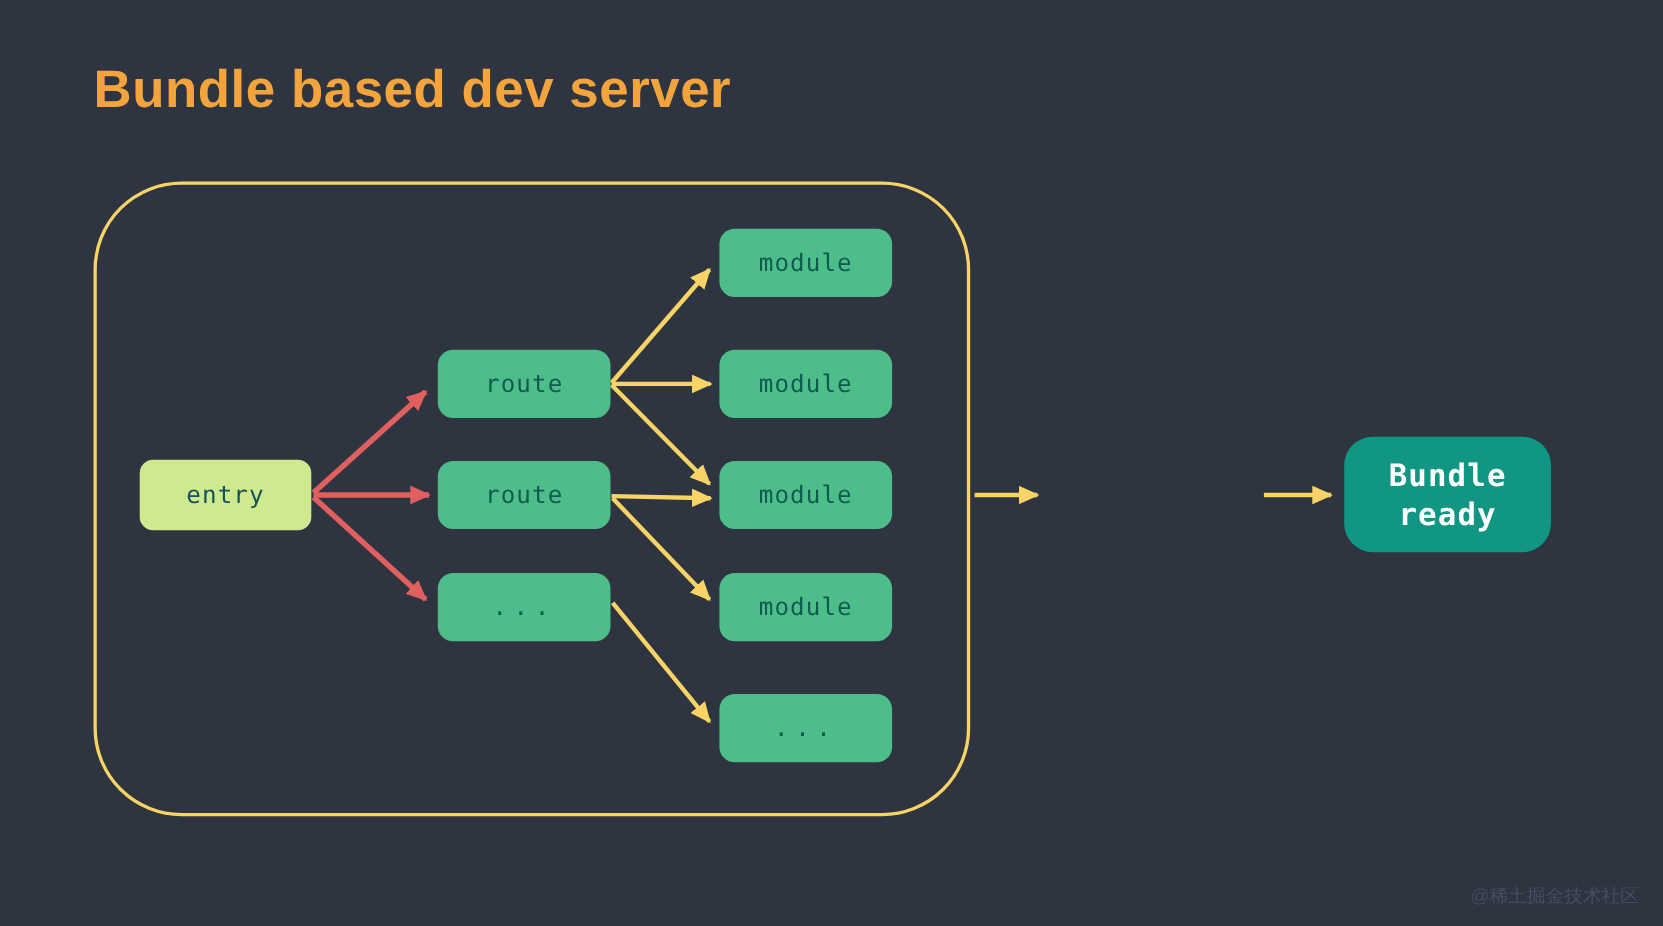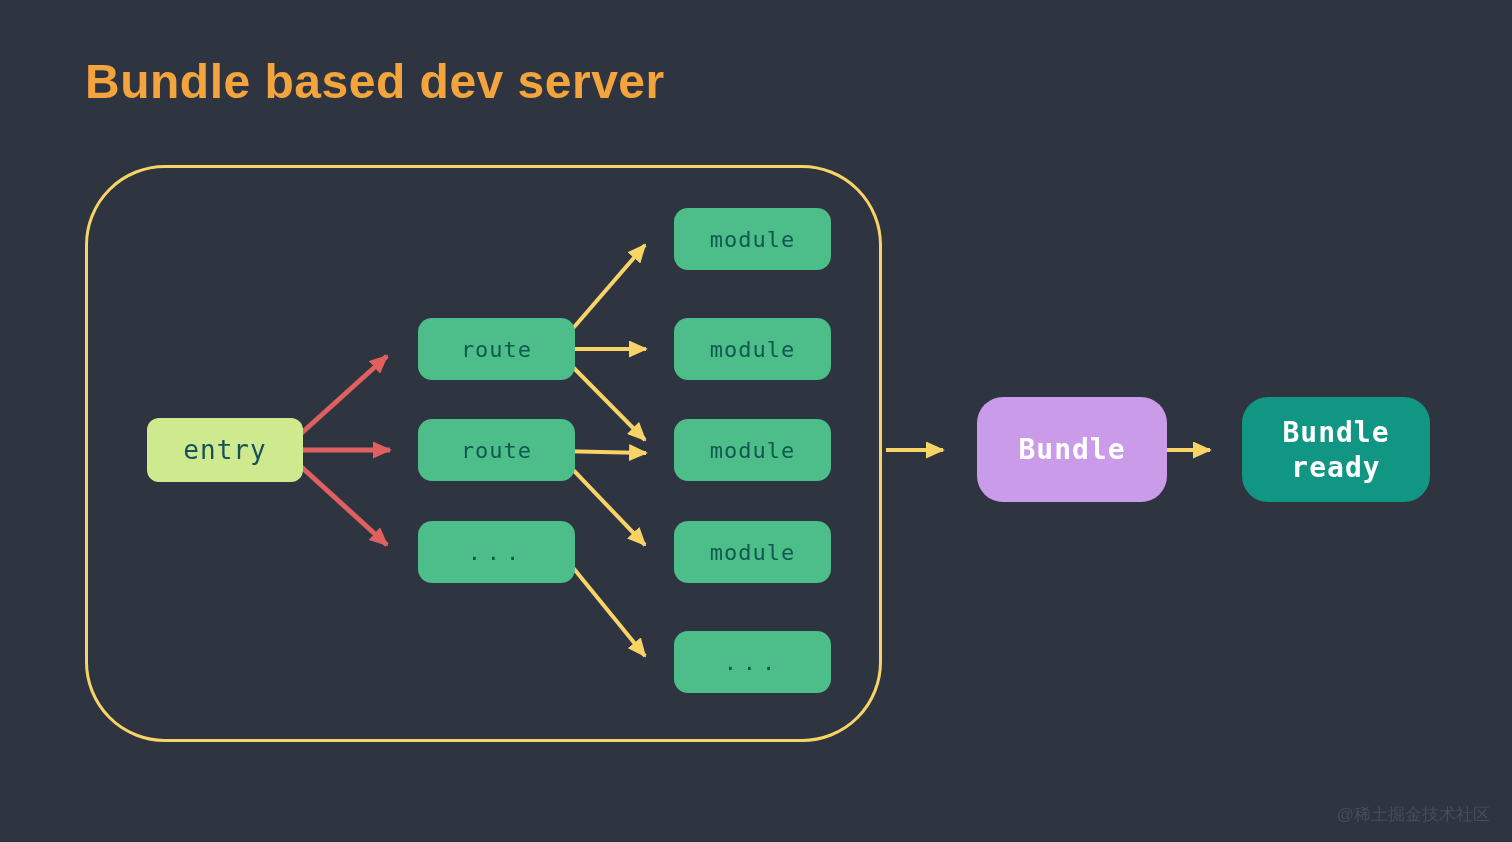--- a/index.html
+++ b/index.html
@@ -66,29 +66,28 @@
   .head-red   { fill: var(--arrow-red); }
   .head-yel   { fill: var(--arrow-yellow); }
   .node {
     position: absolute;
     display: flex;
     align-items: center;
     justify-content: center;
     text-align: center;
     font-family: "DejaVu Sans Mono", "Liberation Mono", monospace;
     white-space: pre;
-    margin-left: 20px;
   }
   .node-entry {
     left: 127px; top: 418px;
     width: 156px; height: 64px;
     background: var(--entry-bg);
     color: var(--entry-text);
     border-radius: 12px;
-    font-size: 26px;
+    font-size: 22px;
     letter-spacing: 1px;
   }
   .node-green {
     width: 157px; height: 62px;
     background: var(--node-bg);
     color: var(--node-text);
     border-radius: 14px;
     font-size: 22px;
     letter-spacing: 1px;
   }
@@ -189,23 +188,20 @@
   <div class="node node-green pos-module-3">
     <span>module</span>
   </div>
   <div class="node node-green pos-module-4">
     <span>module</span>
   </div>
   <div class="node node-green node-dots pos-module-more">
     <span>...</span>
   </div>
 
-  <div class="node node-bundle">
-    <span>Bundle</span>
-  </div>
 
   <div class="node node-server">
     <span class="wrap">Bundle ready</span>
   </div>
 
   <div class="watermark">@稀土掘金技术社区</div>
 
 </div>
 
 </body></html>

